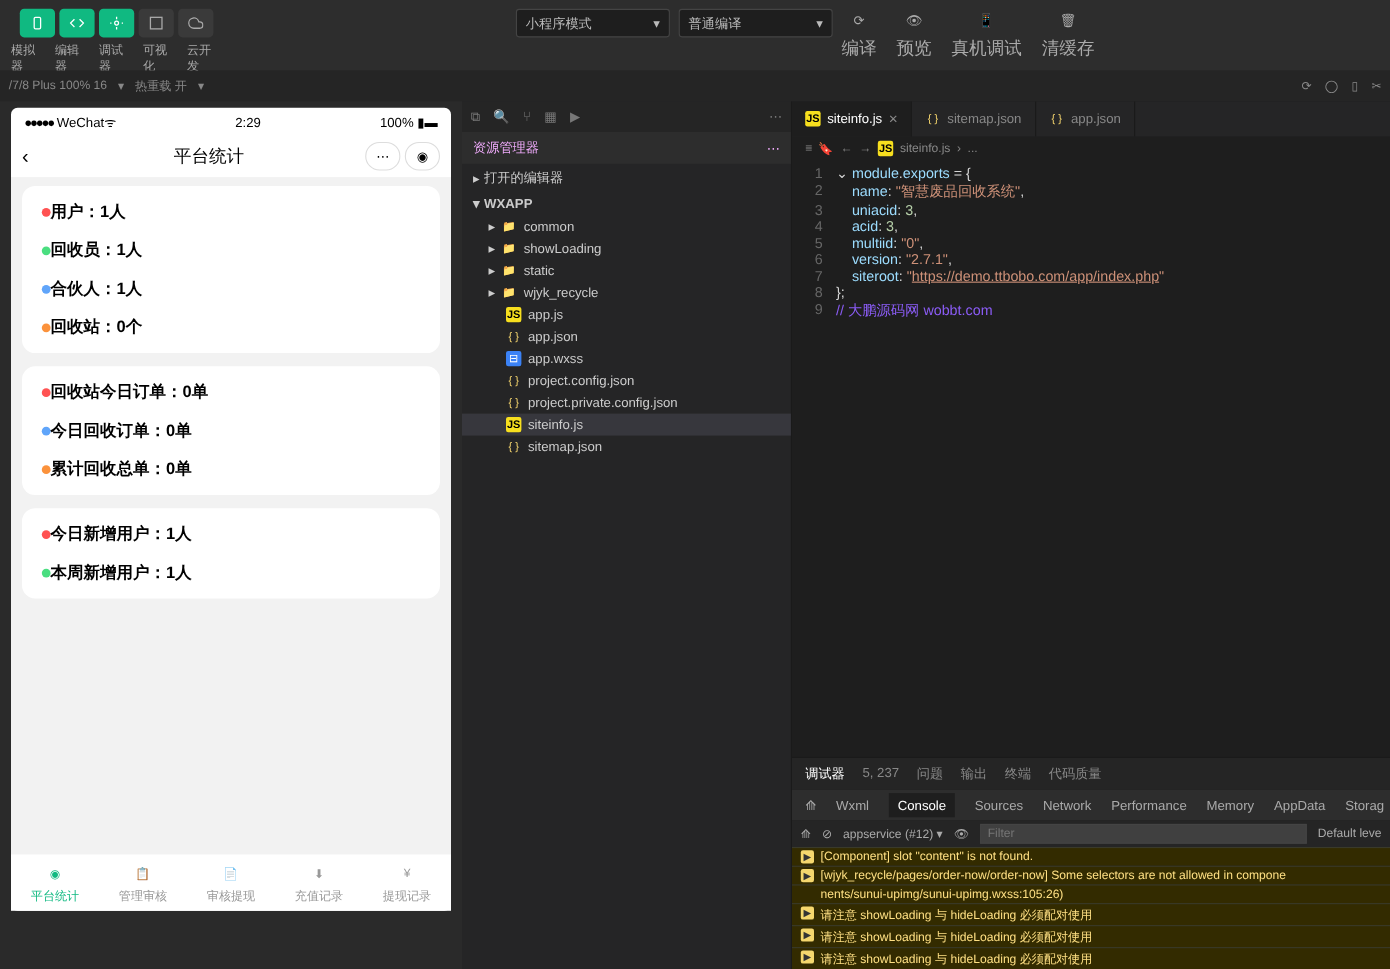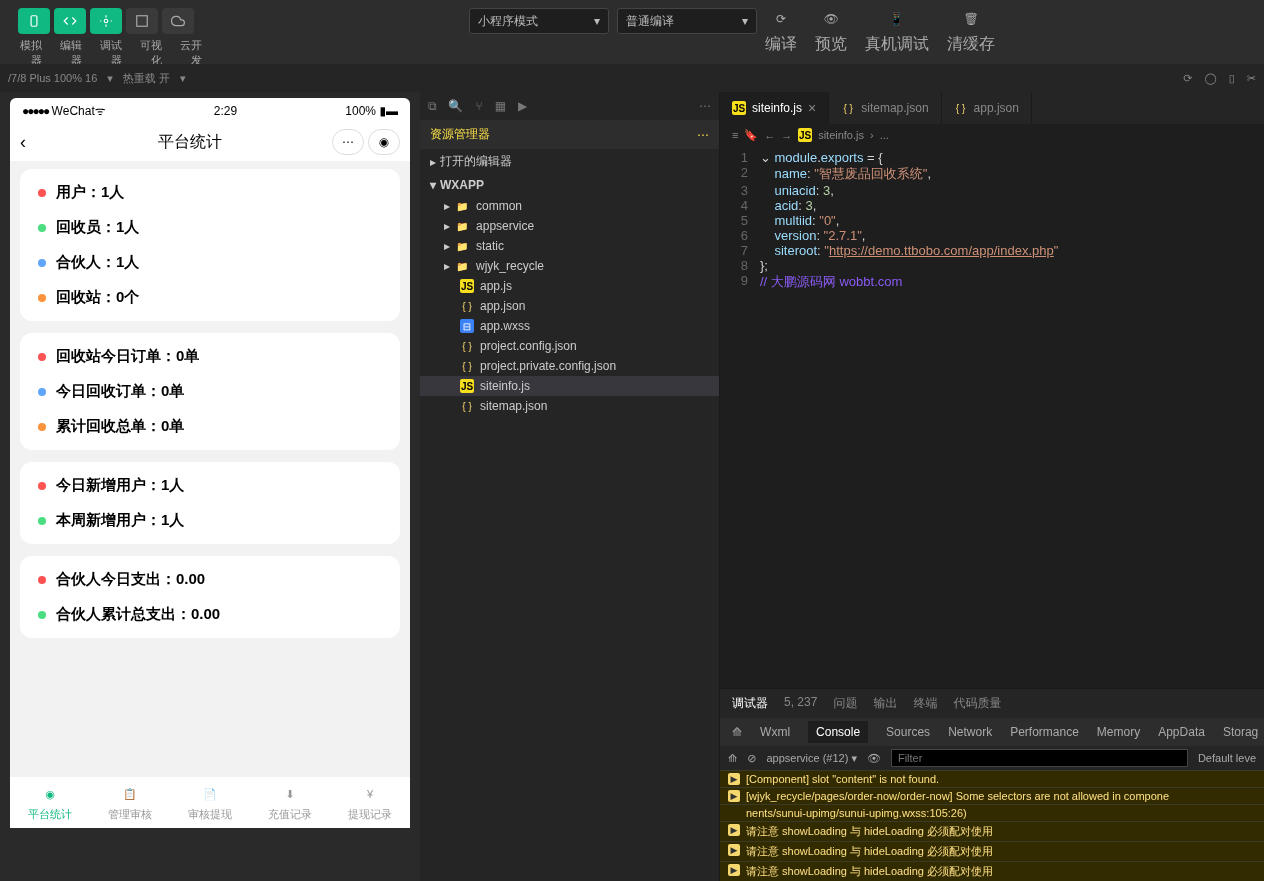--- a/index.html
+++ b/index.html
@@ -7,21 +7,21 @@
 .app { display:flex; flex-direction:column; height:881px; }
 
 
 .topbar { background:#2d2d2d; height:64px; display:flex; align-items:flex-start; padding:8px 10px 0; gap:8px; }
 .tool-group { display:flex; flex-direction:column; align-items:center; gap:4px; }
 .tool-buttons { display:flex; gap:4px; }
 .tool-btn { width:32px; height:26px; border-radius:4px; display:flex; align-items:center; justify-content:center; cursor:pointer; }
 .tool-btn.green { background:#10b981; }
 .tool-btn.plain { background:#3a3a3a; }
 .tool-labels { display:flex; gap:8px; font-size:11px; color:#aaa; }
-.tool-label { width:32px; text-align:right; }
+.tool-label { width:32px; text-align:left; }
 .spacer { flex:1; }
 .dropdown { background:#1e1e1e; border:1px solid #444; height:26px; display:flex; align-items:center; padding:0 8px; font-size:12px; color:#bbb; border-radius:3px; gap:6px; min-width:140px; justify-content:space-between; }
 .top-icons { display:flex; gap:18px; align-items:flex-start; }
 .top-icon-col { display:flex; flex-direction:column; align-items:center; gap:4px; }
 .top-icon { width:28px; height:22px; display:flex; align-items:center; justify-content:center; color:#aaa; }
 .top-icon-label { font-size:16px; color:#aaa; }
 
 
 .secbar { background:#252525; height:28px; display:flex; align-items:center; padding:0 8px; color:#888; font-size:11px; gap:10px; }
 .secbar .right { margin-left:auto; display:flex; gap:12px; }
@@ -33,31 +33,31 @@
 .sim-col { background:#2a2a2a; display:flex; flex-direction:column; align-items:center; padding-top:6px; }
 .phone { width:400px; background:#fff; border-radius:6px; display:flex; flex-direction:column; height:730px; color:#000; }
 .ph-status { display:flex; justify-content:space-between; align-items:center; padding:4px 12px; font-size:12px; font-weight:500; }
 .ph-title { display:flex; align-items:center; justify-content:space-between; padding:6px 10px; }
 .ph-title .back { font-size:18px; width:28px; }
 .ph-title .title { font-size:16px; font-weight:500; }
 .ph-title .caps { display:flex; gap:4px; }
 .cap-btn { width:32px; height:26px; border:1px solid #ddd; border-radius:14px; display:flex; align-items:center; justify-content:center; }
 .ph-body { flex:1; background:#f2f2f2; overflow:hidden; padding:8px 10px; display:flex; flex-direction:column; gap:12px; }
 .card { background:#fff; border-radius:12px; padding:14px 18px; display:flex; flex-direction:column; gap:16px; }
-.stat-row { display:flex; align-items:center; gap:10px; font-size:15px; font-weight:600; }
+.stat-row { display:flex; align-items:center; font-size:15px; font-weight:600; }
 .dot { width:8px; height:8px; border-radius:50%; }
 .dot.red{background:#ff5252}.dot.green{background:#4ade80}.dot.blue{background:#60a5fa}.dot.orange{background:#fb923c}
 .tabbar { display:flex; background:#fff; }
 .tab-item { flex:1; display:flex; flex-direction:column; align-items:center; gap:2px; padding:6px 0; font-size:11px; color:#999; }
 .tab-item.active { color:#10b981; }
 .tab-icon { width:22px; height:22px; display:flex; align-items:center; justify-content:center; }
 
 
 .explorer { background:#252526; border-right:1px solid #1a1a1a; display:flex; flex-direction:column; font-size:12px; }
-.exp-header { background:#2d2d2d; padding:6px 10px; display:flex; justify-content:space-between; align-items:center; color:#fde047; }
+.exp-header { background:#2d2d2d; padding:6px 10px; display:flex; justify-content:space-between; align-items:center; color:#f0abfc; }
 .exp-section { padding:4px 10px; color:#ccc; display:flex; align-items:center; gap:4px; }
 .exp-section.root { font-weight:bold; }
 .tree-item { display:flex; align-items:center; gap:6px; padding:3px 8px 3px 24px; color:#ccc; cursor:pointer; }
 .tree-item.file { padding-left:40px; }
 .tree-item.selected { background:#37373d; }
 .file-icon { width:14px; height:14px; display:inline-flex; align-items:center; justify-content:center; font-size:10px; border-radius:2px; }
 .fi-folder{color:#ccc}.fi-js{background:#f7df1e;color:#000;font-weight:bold}.fi-json{color:#f7d76e}.fi-wxss{background:#3b82f6;color:#fff}
 
 
 .editor-col { display:flex; flex-direction:column; background:#1e1e1e; overflow:hidden; }
@@ -72,21 +72,21 @@
 .gutter { width:40px; text-align:right; padding-right:12px; color:#666; }
 .code-text { white-space:pre; }.tk-prop{color:#9cdcfe}.tk-str{color:#ce9178}.tk-num{color:#b5cea8}.tk-pun{color:#d4d4d4}.tk-cmt{color:#8b5cf6}.tk-url{text-decoration:underline}
 
 
 .panel { border-top:1px solid #1a1a1a; background:#1e1e1e; display:flex; flex-direction:column; }
 .panel-tabs { display:flex; gap:16px; padding:6px 12px; font-size:12px; color:#888; background:#252525; }
 .panel-tabs .active { color:#fff; }
 .devtabs { display:flex; background:#2d2d2d; padding:0 12px; height:28px; align-items:center; gap:18px; font-size:12px; color:#aaa; }
 .devtabs .active { background:#1e1e1e; padding:4px 8px; color:#fff; }
 .dev-toolbar { display:flex; align-items:center; gap:10px; padding:3px 8px; background:#252525; font-size:11px; color:#aaa; }
-.dev-toolbar input { background:#000000; border:1px solid #444; color:#ccc; font-size:11px; padding:2px 6px; flex:1; }
+.dev-toolbar input { background:#404040; border:1px solid #444; color:#ccc; font-size:11px; padding:2px 6px; flex:1; }
 .console { font-family:Consolas,monospace; font-size:11px; }
 .log-row { display:flex; gap:6px; padding:2px 8px; border-top:1px solid #3a3a2a; background:#332b00; color:#ffe083; }
 .log-arrow { color:#333; background:#f5d76e; width:12px; height:12px; display:inline-flex; align-items:center; justify-content:center; border-radius:2px; font-size:9px; }
 svg{display:block}
 </style>
 </head>
 <body>
 
 <div class="app">
 
@@ -229,30 +229,20 @@
             <div class="card">
               <div class="stat-row">
                 <span class="dot red"></span>
                 <span>今日新增用户：<b>1人</b></span>
               </div>
               <div class="stat-row">
                 <span class="dot green"></span>
                 <span>本周新增用户：<b>1人</b></span>
               </div>
             </div>
-            <div class="card">
-              <div class="stat-row">
-                <span class="dot red"></span>
-                <span>合伙人今日支出：<b>0.00</b></span>
-              </div>
-              <div class="stat-row">
-                <span class="dot green"></span>
-                <span>合伙人累计总支出：<b>0.00</b></span>
-              </div>
-            </div>
           </div>
         <div class="tabbar" id="tabbar">
             <div class="tab-item active">
               <div class="tab-icon">◉</div>
               <span>平台统计</span>
             </div>
             <div class="tab-item">
               <div class="tab-icon">📋</div>
               <span>管理审核</span>
             </div>
@@ -295,21 +285,21 @@
         </div>
       <div id="tree">
           <div class="tree-item">
             <span>▸</span>
             <span class="file-icon fi-folder">📁</span>
             <span>common</span>
           </div>
           <div class="tree-item">
             <span>▸</span>
             <span class="file-icon fi-folder">📁</span>
-            <span>appservice</span>
+            <span>showLoading</span>
           </div>
           <div class="tree-item">
             <span>▸</span>
             <span class="file-icon fi-folder">📁</span>
             <span>static</span>
           </div>
           <div class="tree-item">
             <span>▸</span>
             <span class="file-icon fi-folder">📁</span>
             <span>wjyk_recycle</span>

